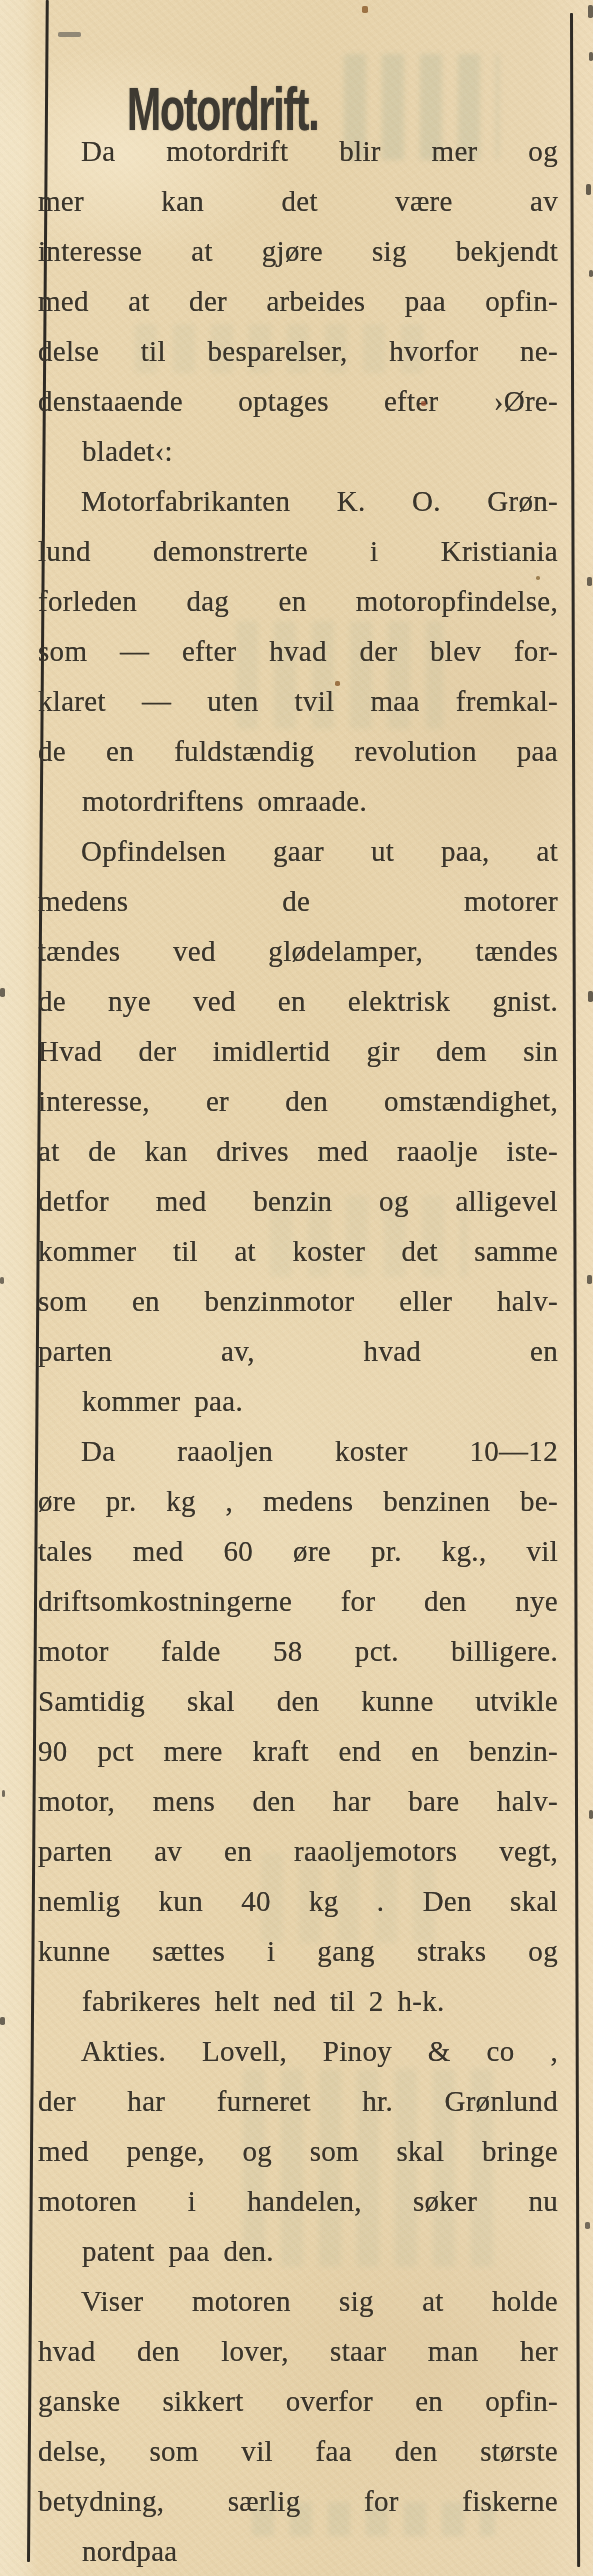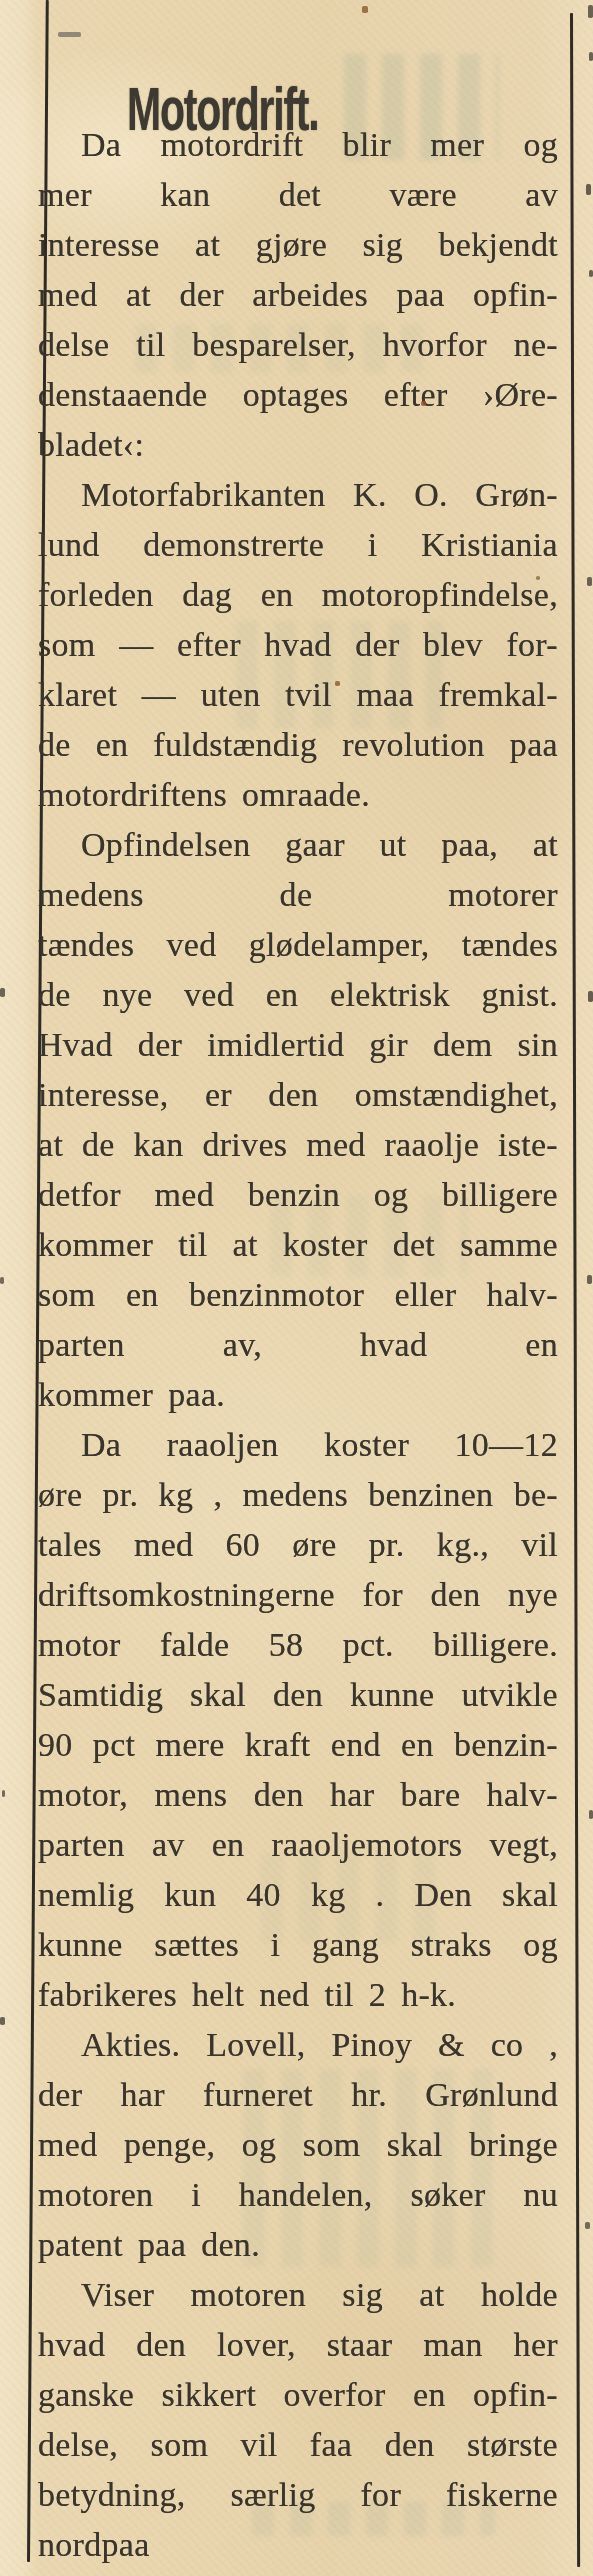--- a/index.html
+++ b/index.html
@@ -22,28 +22,28 @@
   .rule{position:absolute;width:2.7px;background:#2e2a24;border-radius:0.9px;}
   #rule-left{left:27px;top:0;height:2562px;transform-origin:50% 100%;transform:rotate(0.42deg);}
   #rule-right{left:570px;top:12.6px;height:2554px;transform-origin:50% 0;transform:rotate(-0.16deg);}
   .title{
     position:absolute;left:127px;top:31px;
     font-family:"Liberation Sans",sans-serif;font-weight:700;
     font-size:62px;letter-spacing:-1.8px;color:#3e3a32;
     transform:scaleX(0.66);transform-origin:0 0;white-space:nowrap;
     text-shadow:0 0 0.9px rgba(62,58,50,.65), 0 0 2.7px rgba(62,58,50,.18);
   }
-  .body-text{position:absolute;left:38px;top:120px;width:520px;color:#3a352c;font-size:34px;}
+  .body-text{position:absolute;left:38px;top:126px;width:520px;color:#3a352c;font-size:29px;}
   .line{
     height:50px;line-height:50px;white-space:nowrap;letter-spacing:0.3px;
     text-shadow:0 0 0.6px rgba(58,53,44,.75);
   }
   .line.just{display:flex;justify-content:space-between;}
   .line.indent{padding-left:43px;}
-  .line.plain{word-spacing:6.3px;}
+  .line.plain{word-spacing:6.3px;margin-left:44px;}
   .ghost{position:absolute;filter:blur(2.7px);pointer-events:none;border-radius:3.6px;}
   .g-stripes{
     background:repeating-linear-gradient(90deg, rgba(128,158,138,.22) 0 21.6px, rgba(128,158,138,0) 21.6px 38px);
   }
   .speck{position:absolute;border-radius:1.8px;}
 </style>
 </head>
 <body>
 
 <div class="grain"></div>
@@ -195,21 +195,21 @@
       <span>drives</span>
       <span>med</span>
       <span>raaolje</span>
       <span>iste-</span>
     </div>
     <div class="line just">
       <span>detfor</span>
       <span>med</span>
       <span>benzin</span>
       <span>og</span>
-      <span>billigere</span>
+      <span>alligevel</span>
     </div>
     <div class="line just">
       <span>kommer</span>
       <span>til</span>
       <span>at</span>
       <span>koster</span>
       <span>det</span>
       <span>samme</span>
     </div>
     <div class="line just">

